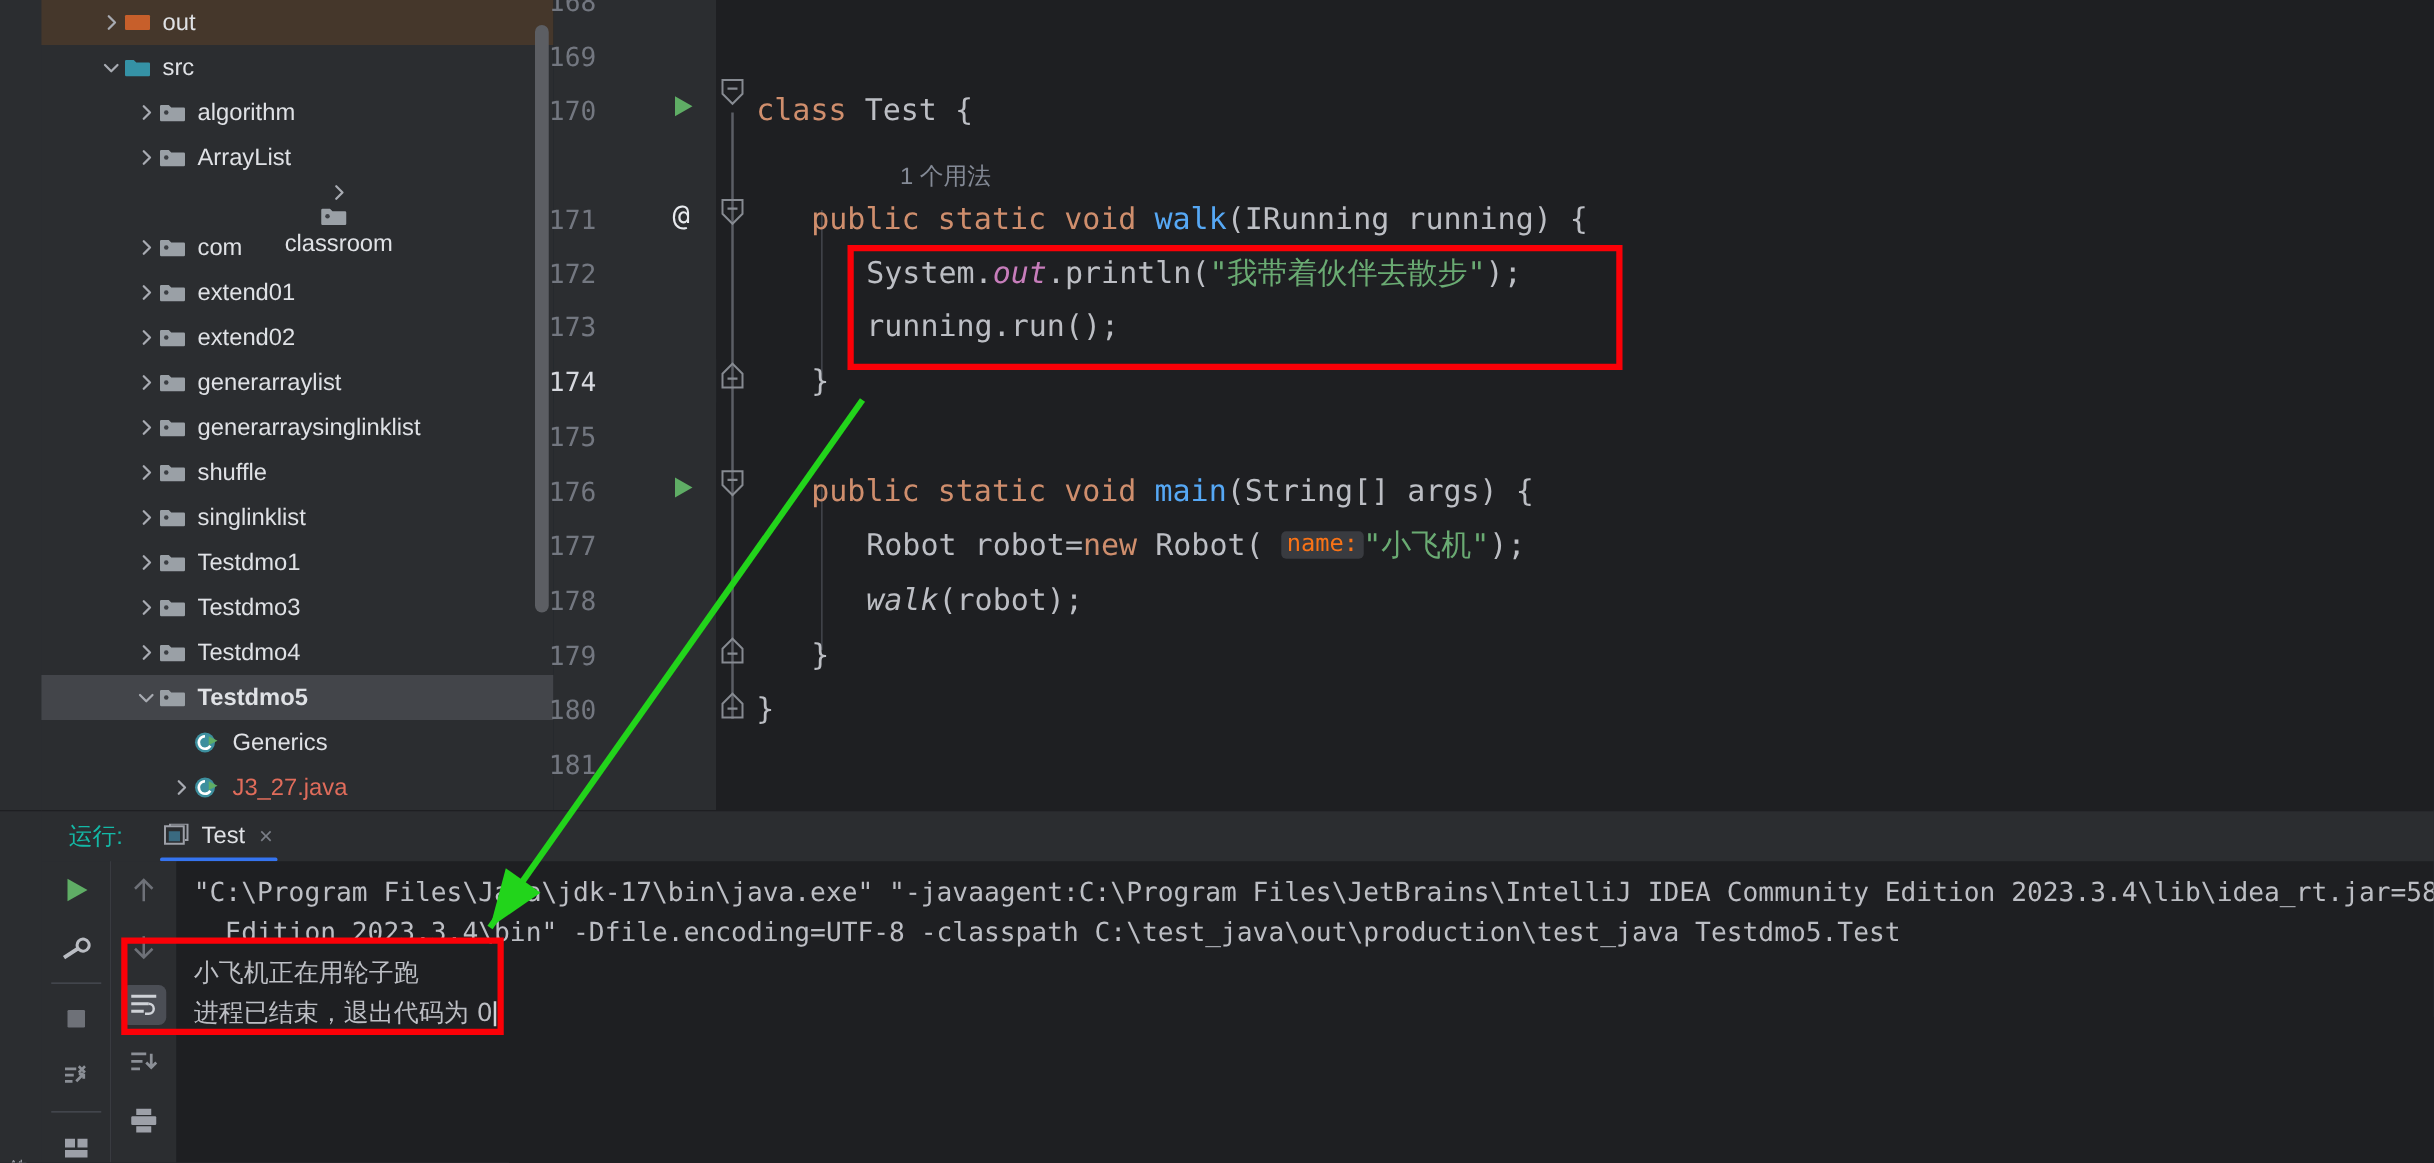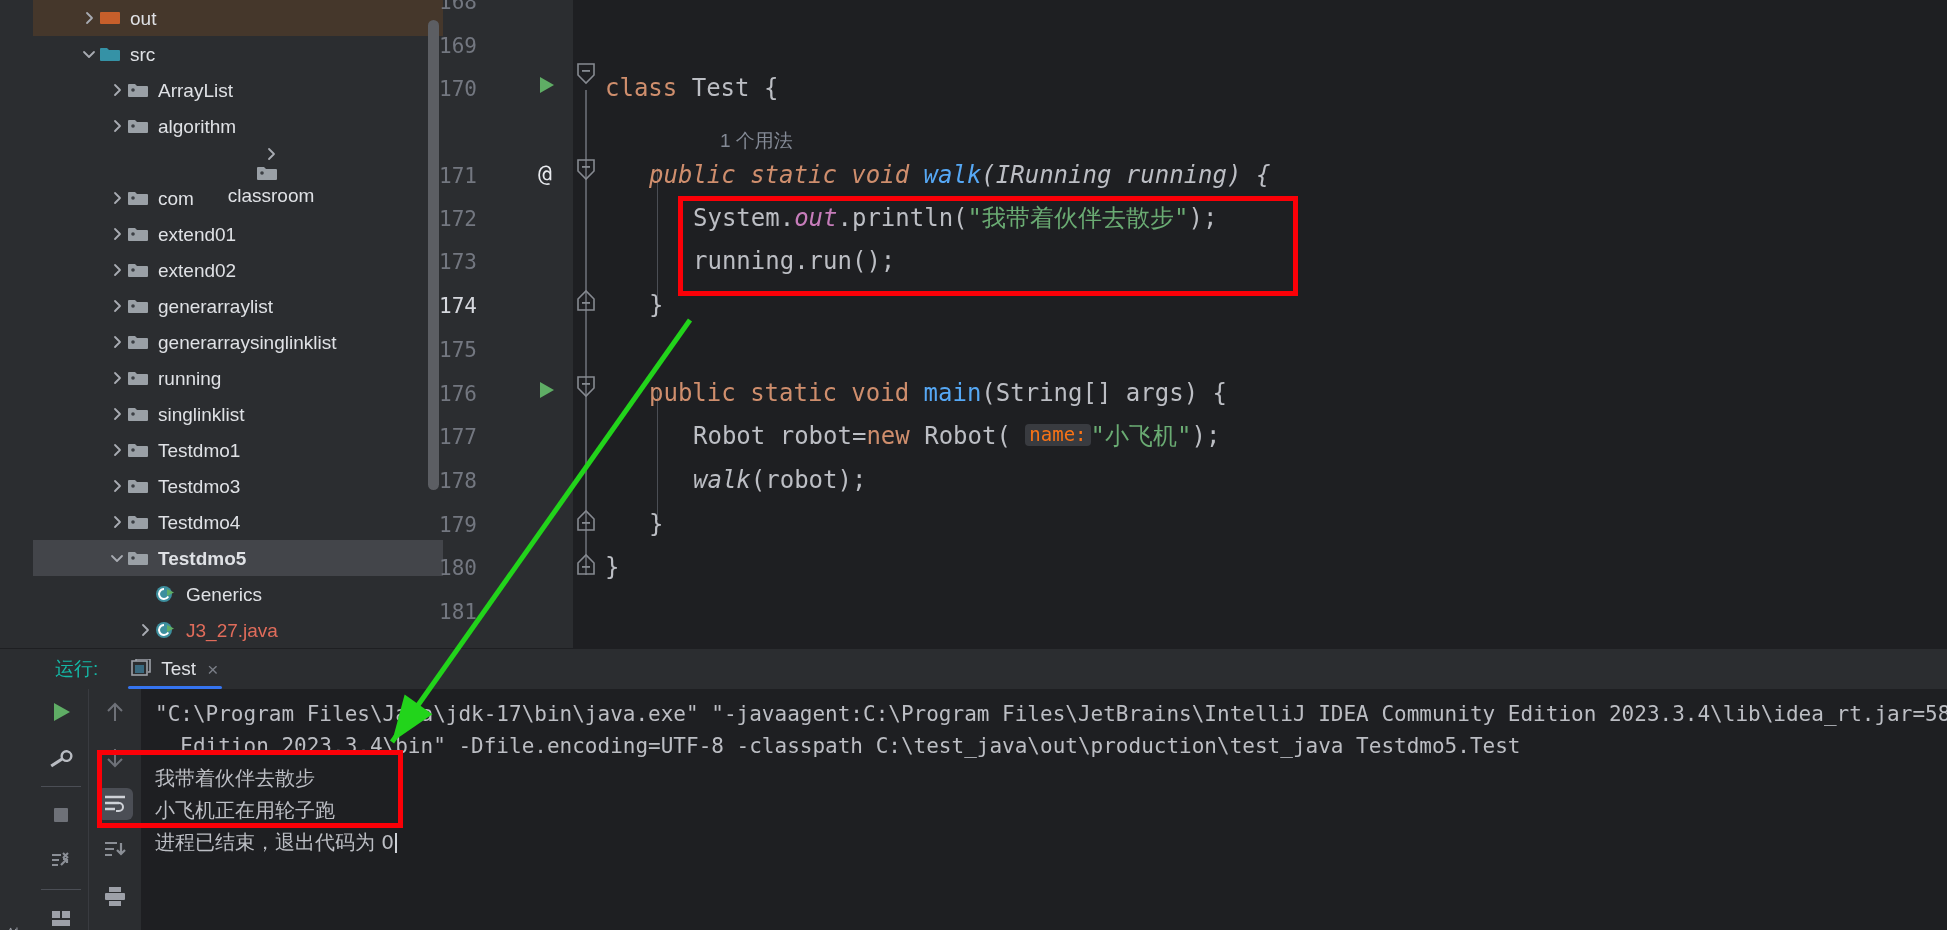--- a/index.html
+++ b/index.html
@@ -230,36 +230,36 @@
             <svg width="20" height="20" viewBox="0 0 20 20">
               <path d="M8 5l5 5-5 5" stroke="#a8abb2" stroke-width="1.8" fill="none" stroke-linecap="round" stroke-linejoin="round"></path>
             </svg>
           </span>
           <span class="folder-ico">
             <svg width="22" height="18" viewBox="0 0 22 18">
               <path d="M1 4a1 1 0 0 1 1-1h6l2 2h10a1 1 0 0 1 1 1v9a1 1 0 0 1-1 1H2a1 1 0 0 1-1-1z" fill="#9aa0a6"></path>
               <circle cx="6" cy="9" r="1.8" fill="#3c3f44"></circle>
             </svg>
           </span>
+          <span class="tree-label">algorithm</span>
+        </div>
+        <div class="tree-row" style="padding-left: 74px;">
+          <span class="chev">
+            <svg width="20" height="20" viewBox="0 0 20 20">
+              <path d="M8 5l5 5-5 5" stroke="#a8abb2" stroke-width="1.8" fill="none" stroke-linecap="round" stroke-linejoin="round"></path>
+            </svg>
+          </span>
+          <span class="folder-ico">
+            <svg width="22" height="18" viewBox="0 0 22 18">
+              <path d="M1 4a1 1 0 0 1 1-1h6l2 2h10a1 1 0 0 1 1 1v9a1 1 0 0 1-1 1H2a1 1 0 0 1-1-1z" fill="#9aa0a6"></path>
+              <circle cx="6" cy="9" r="1.8" fill="#3c3f44"></circle>
+            </svg>
+          </span>
           <span class="tree-label">ArrayList</span>
         </div>
-        <div class="tree-row" style="padding-left: 74px;">
-          <span class="chev">
-            <svg width="20" height="20" viewBox="0 0 20 20">
-              <path d="M8 5l5 5-5 5" stroke="#a8abb2" stroke-width="1.8" fill="none" stroke-linecap="round" stroke-linejoin="round"></path>
-            </svg>
-          </span>
-          <span class="folder-ico">
-            <svg width="22" height="18" viewBox="0 0 22 18">
-              <path d="M1 4a1 1 0 0 1 1-1h6l2 2h10a1 1 0 0 1 1 1v9a1 1 0 0 1-1 1H2a1 1 0 0 1-1-1z" fill="#9aa0a6"></path>
-              <circle cx="6" cy="9" r="1.8" fill="#3c3f44"></circle>
-            </svg>
-          </span>
-          <span class="tree-label">algorithm</span>
-        </div>
         <div class="tree-row" style="padding-left: 74px; flex-direction: column;">
           <span class="chev">
             <svg width="20" height="20" viewBox="0 0 20 20">
               <path d="M8 5l5 5-5 5" stroke="#a8abb2" stroke-width="1.8" fill="none" stroke-linecap="round" stroke-linejoin="round"></path>
             </svg>
           </span>
           <span class="folder-ico">
             <svg width="22" height="18" viewBox="0 0 22 18">
               <path d="M1 4a1 1 0 0 1 1-1h6l2 2h10a1 1 0 0 1 1 1v9a1 1 0 0 1-1 1H2a1 1 0 0 1-1-1z" fill="#9aa0a6"></path>
               <circle cx="6" cy="9" r="1.8" fill="#3c3f44"></circle>
@@ -342,21 +342,21 @@
             <svg width="20" height="20" viewBox="0 0 20 20">
               <path d="M8 5l5 5-5 5" stroke="#a8abb2" stroke-width="1.8" fill="none" stroke-linecap="round" stroke-linejoin="round"></path>
             </svg>
           </span>
           <span class="folder-ico">
             <svg width="22" height="18" viewBox="0 0 22 18">
               <path d="M1 4a1 1 0 0 1 1-1h6l2 2h10a1 1 0 0 1 1 1v9a1 1 0 0 1-1 1H2a1 1 0 0 1-1-1z" fill="#9aa0a6"></path>
               <circle cx="6" cy="9" r="1.8" fill="#3c3f44"></circle>
             </svg>
           </span>
-          <span class="tree-label">running</span>
+          <span class="tree-label">shuffle</span>
         </div>
         <div class="tree-row" style="padding-left: 74px;">
           <span class="chev">
             <svg width="20" height="20" viewBox="0 0 20 20">
               <path d="M8 5l5 5-5 5" stroke="#a8abb2" stroke-width="1.8" fill="none" stroke-linecap="round" stroke-linejoin="round"></path>
             </svg>
           </span>
           <span class="folder-ico">
             <svg width="22" height="18" viewBox="0 0 22 18">
               <path d="M1 4a1 1 0 0 1 1-1h6l2 2h10a1 1 0 0 1 1 1v9a1 1 0 0 1-1 1H2a1 1 0 0 1-1-1z" fill="#9aa0a6"></path>
@@ -528,21 +528,21 @@
           <path d="M2 22 H18 V11 L10 3 L2 11 Z" fill="none" stroke="#868a91" stroke-width="1.6"></path>
           <rect x="6" y="14" width="8" height="1.8" fill="#868a91"></rect>
         </svg>
       </div>
 
       <div class="indent-guide" style="left:84px; top:168px; height:140px;"></div>
       <div class="indent-guide" style="left:84px; top:390px; height:130px;"></div>
 
       <div id="code-lines">
           <div class="code-line" style="top: 76px; left: 32px;"><span class="kw">class </span><span class="ident">Test </span><span class="ident">{</span></div>
-          <div class="code-line" style="top: 163px; left: 76px; font-style: italic;"><span class="kw">public </span><span class="kw">static </span><span class="kw">void </span><span class="method">walk</span><span class="ident">(IRunning running) {</span></div>
+          <div class="code-line" style="top: 163px; left: 76px;"><span class="kw">public </span><span class="kw">static </span><span class="kw">void </span><span class="method">walk</span><span class="ident">(IRunning running) {</span></div>
           <div class="code-line" style="top: 206px; left: 120px;"><span class="ident">System.</span><span class="field-s">out</span><span class="ident">.println(</span><span class="str">"我带着伙伴去散步"</span><span class="ident">);</span></div>
           <div class="code-line" style="top: 249px; left: 120px;"><span class="ident">running.run();</span></div>
           <div class="code-line" style="top: 293px; left: 76px;"><span class="ident">}</span></div>
           <div class="code-line" style="top: 381px; left: 76px; text-align: right;"><span class="kw">public </span><span class="kw">static </span><span class="kw">void </span><span class="method">main</span><span class="ident">(String[] args) {</span></div>
           <div class="code-line" style="top: 424px; left: 120px;"><span class="ident">Robot robot=</span><span class="kw">new </span><span class="ident">Robot( </span><span class="param-hint">name:</span><span class="str">"小飞机"</span><span class="ident">);</span></div>
           <div class="code-line" style="top: 468px; left: 120px;"><span class="ital">walk</span><span class="ident">(robot);</span></div>
           <div class="code-line" style="top: 512px; left: 76px;"><span class="ident">}</span></div>
           <div class="code-line" style="top: 555px; left: 32px;"><span class="ident">}</span></div>
         </div>
       <div class="usage-hint" style="left:147px; top:128px;">1 个用法</div>
@@ -635,21 +635,20 @@
       </div>
       <div class="tb-btn b">
         
       </div>
     </div>
 
     <div class="console-out">
       <div id="console-lines">
           <div class="c-line">"C:\Program Files\Java\jdk-17\bin\java.exe" "-javaagent:C:\Program Files\JetBrains\IntelliJ IDEA Community Edition 2023.3.4\lib\idea_rt.jar=58322:C:\Pr</div>
           <div class="c-line">  Edition 2023.3.4\bin" -Dfile.encoding=UTF-8 -classpath C:\test_java\out\production\test_java Testdmo5.Test</div>
-          <div class="c-line cjk">我带着伙伴去散步</div>
           <div class="c-line cjk">小飞机正在用轮子跑</div>
           <div class="c-line"></div>
           <div class="c-line cjk">进程已结束，退出代码为 0<span class="caret"></span></div>
         </div>
     </div>
   </div>
 
   <div id="red-boxes">
       <div class="red-box" style="left: 678px; top: 196px; width: 620px; height: 100px; border-color: rgb(251, 0, 7);"></div>
       <div class="red-box" style="left: 97px; top: 750px; width: 306px; height: 78px; border-color: rgb(251, 0, 7);"></div>

